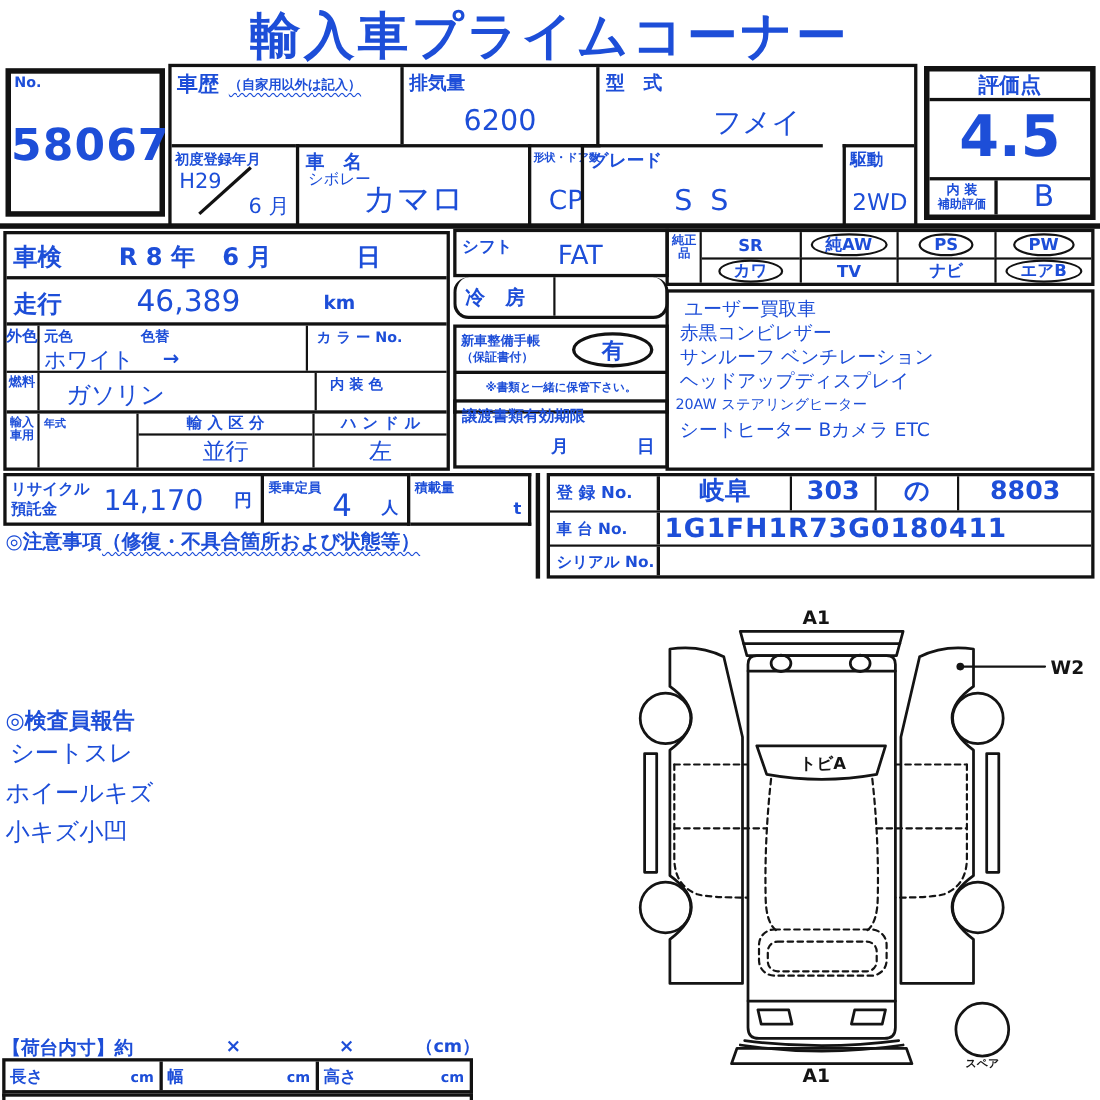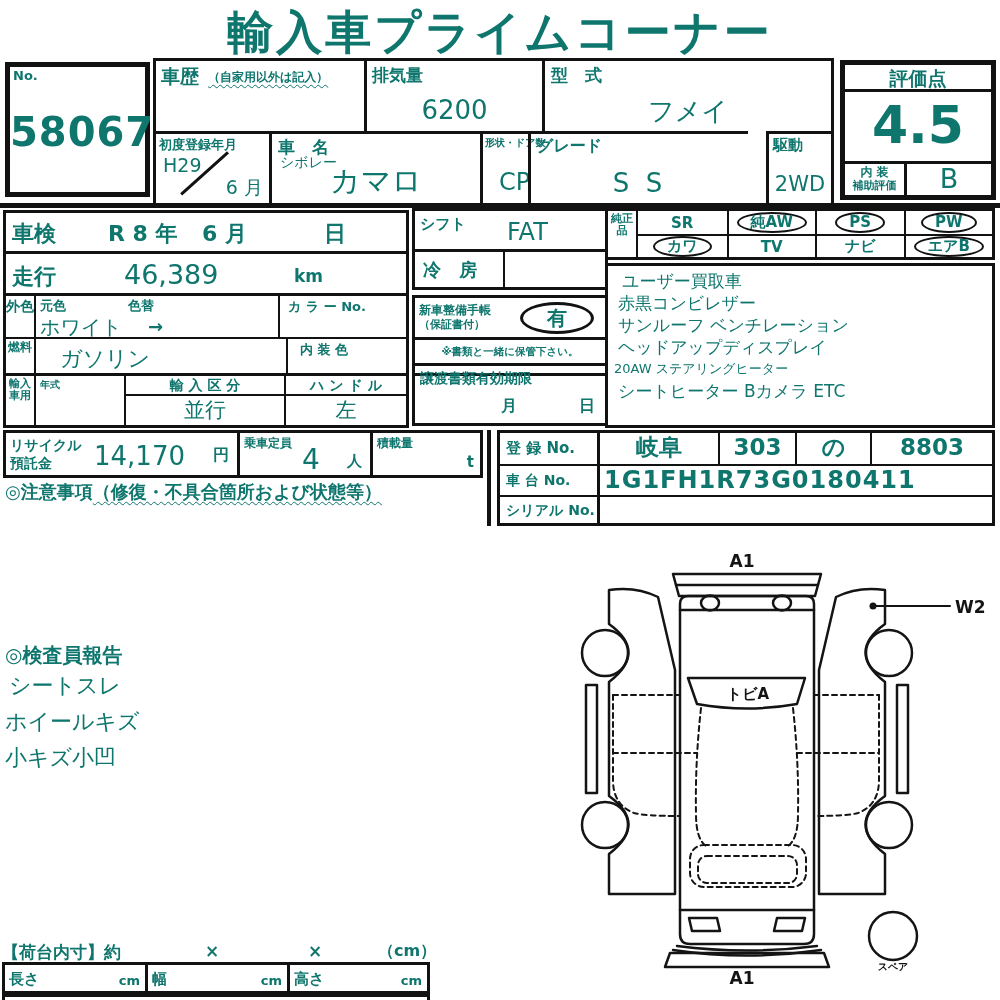--- a/index.html
+++ b/index.html
@@ -1,17 +1,17 @@
 <!DOCTYPE html>
 <html><head>
 <meta charset="utf-8">
 <style>
   * { margin:0; padding:0; box-sizing:border-box; }
   html,body { background:#fff; }
-  .sheet{ position:relative; width:1000px; height:1000px; background:#fff; color:#0f766e;
+  .sheet{ position:relative; width:1000px; height:1000px; background:#fff; color:#1d4ed8;
           font-family:"DejaVu Sans","Liberation Sans",sans-serif; overflow:hidden; }
   .abs{ position:absolute; }
   .bx{ border:3px solid #121212; }
   .bx5{ border:5px solid #121212; }
   .bold{ font-weight:bold; }
   .ctr{ text-align:center; }
   .vlabel{ word-break:break-all; line-height:1.12; text-align:center; font-weight:bold; }
   .wavy{ text-decoration:underline wavy; text-decoration-thickness:1px; text-underline-offset:3px; }
   .ell{ display:inline-block; border:3px solid #121212; border-radius:50%; text-align:center; }
   .eq-grid{ position:absolute; left:30px; top:0; right:0; bottom:0; display:grid;
@@ -138,21 +138,21 @@
         <div class="ctr bold" style="height:20px;border-bottom:2px solid #121212;font-size:14px;line-height:19px;">ハ ン ド ル</div>
         <div class="ctr" style="font-size:21px;line-height:28px;">左</div>
       </div>
     </div>
   </div>
 
   <div class="abs bx" style="left:412px;top:208px;width:196px;height:44px;">
     <span class="abs bold" style="left:5px;top:4px;font-size:15px;">シフト</span>
     <span class="abs" style="left:92px;top:7px;font-size:24px;">FAT</span>
   </div>
-  <div class="abs bx" style="left:412px;top:252px;width:196px;height:38px;border-top:none;">
+  <div class="abs bx" style="left:412px;top:252px;width:196px;height:38px;border-top:none;border-radius:14px;">
     <span class="abs bold" style="left:8px;top:6px;font-size:18px;letter-spacing:6px;">冷 房</span>
     <div class="abs" style="left:88px;top:0;bottom:0;width:2px;background:#121212;"></div>
     <span class="abs" style="left:96px;top:6px;font-size:16px;"></span>
   </div>
   <div class="abs bx" style="left:412px;top:295px;width:196px;height:45px;">
     <div class="abs" style="left:4px;top:5px;">
       <div class="bold" style="font-size:12px;line-height:15px;">新車整備手帳</div>
       <div class="bold" style="font-size:11px;line-height:14px;">（保証書付）</div>
     </div>
     <span class="abs ell bold" style="left:105px;top:4px;width:74px;height:32px;font-size:20px;line-height:27px;">有</span>

